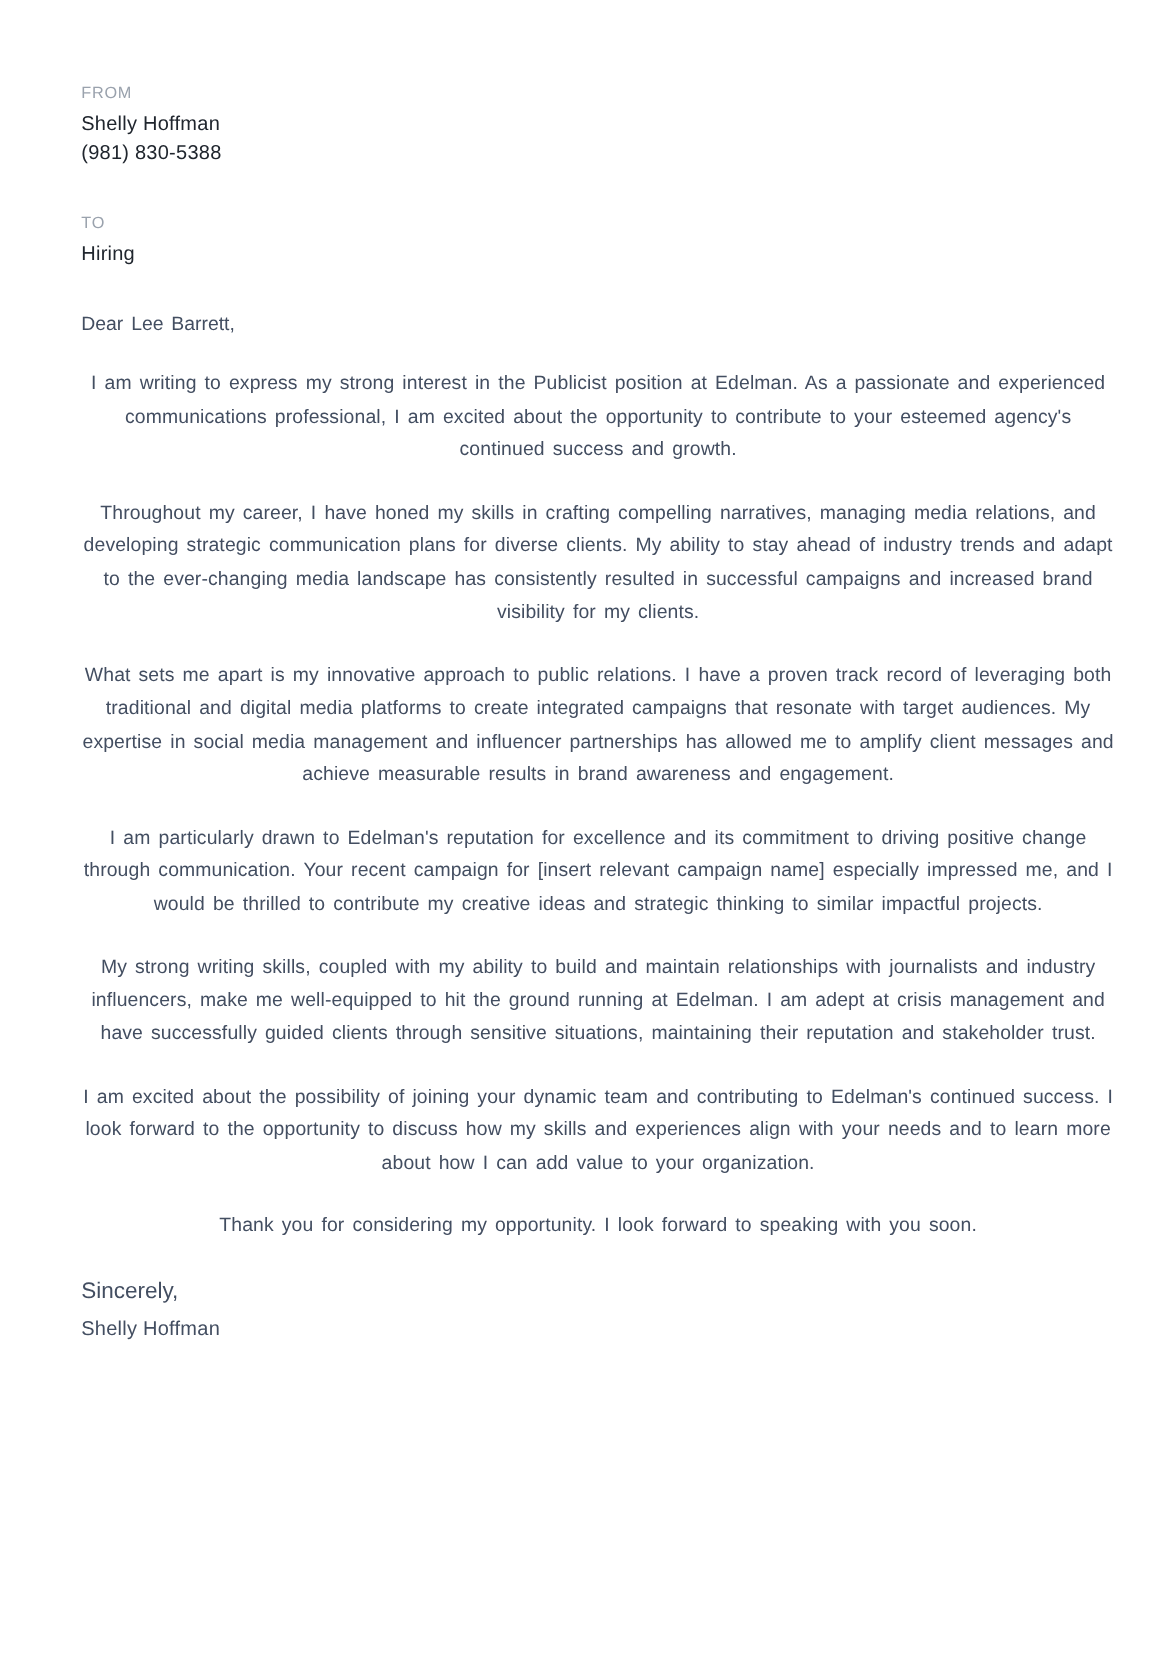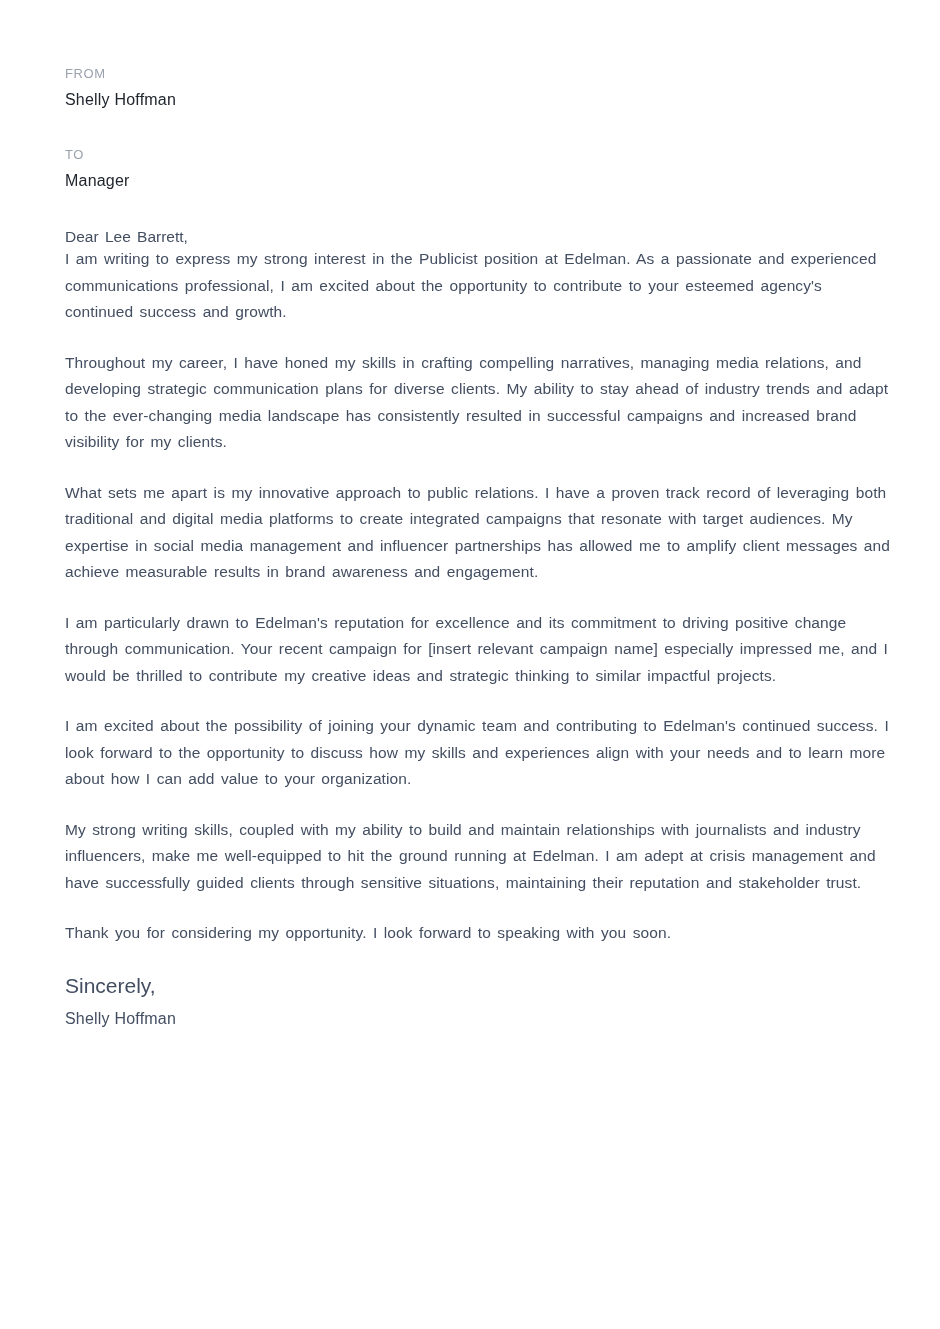--- a/index.html
+++ b/index.html
@@ -26,67 +26,70 @@
   .contact-line {
     font-size: 16px;
     line-height: 23px;
     color: #20262e;
     letter-spacing: 0.2px;
   }
   .to-block { }
   .salutation {
     font-size: 15.5px;
     color: #434e61;
+    margin-bottom: 25px;
     word-spacing: 2px;
   }
   .letter-body p {
     font-size: 15.5px;
     line-height: 26.5px;
     color: #434e61;
     word-spacing: 2px;
     letter-spacing: 0.1px;
     margin-bottom: 24px;
     max-width: 828px;
+    text-align: center;
   }
   .closing {
-    font-size: 21px;
+    font-size: 18px;
     color: #434e61;
     word-spacing: 2px;
     margin-top: 27px;
     margin-bottom: 12px;
   }
   .signature {
     font-size: 16px;
     color: #434e61;
     letter-spacing: 0.2px;
   }
 </style>
 </head>
 <body>
 
 <div class="page">
 
   <div class="contact-block from-block">
     <div class="contact-label">FROM</div>
     <div class="contact-line">Shelly Hoffman</div>
+    <div class="contact-line">(981) 830-5388</div>
   </div>
 
   <div class="contact-block to-block">
     <div class="contact-label">TO</div>
-    <div class="contact-line">Manager</div>
+    <div class="contact-line">Hiring</div>
   </div>
 
   <div class="salutation">Dear Lee Barrett,</div>
 
   <div class="letter-body">
     <p>I am writing to express my strong interest in the Publicist position at Edelman. As a passionate and experienced communications professional, I am excited about the opportunity to contribute to your esteemed agency's continued success and growth.</p>
     <p>Throughout my career, I have honed my skills in crafting compelling narratives, managing media relations, and developing strategic communication plans for diverse clients. My ability to stay ahead of industry trends and adapt to the ever-changing media landscape has consistently resulted in successful campaigns and increased brand visibility for my clients.</p>
     <p>What sets me apart is my innovative approach to public relations. I have a proven track record of leveraging both traditional and digital media platforms to create integrated campaigns that resonate with target audiences. My expertise in social media management and influencer partnerships has allowed me to amplify client messages and achieve measurable results in brand awareness and engagement.</p>
     <p>I am particularly drawn to Edelman's reputation for excellence and its commitment to driving positive change through communication. Your recent campaign for [insert relevant campaign name] especially impressed me, and I would be thrilled to contribute my creative ideas and strategic thinking to similar impactful projects.</p>
+    <p>My strong writing skills, coupled with my ability to build and maintain relationships with journalists and industry influencers, make me well-equipped to hit the ground running at Edelman. I am adept at crisis management and have successfully guided clients through sensitive situations, maintaining their reputation and stakeholder trust.</p>
     <p>I am excited about the possibility of joining your dynamic team and contributing to Edelman's continued success. I look forward to the opportunity to discuss how my skills and experiences align with your needs and to learn more about how I can add value to your organization.</p>
-    <p>My strong writing skills, coupled with my ability to build and maintain relationships with journalists and industry influencers, make me well-equipped to hit the ground running at Edelman. I am adept at crisis management and have successfully guided clients through sensitive situations, maintaining their reputation and stakeholder trust.</p>
     <p>Thank you for considering my opportunity. I look forward to speaking with you soon.</p>
   </div>
 
   <div class="closing">Sincerely,</div>
   <div class="signature">Shelly Hoffman</div>
 
 </div>
 
 </body></html>

